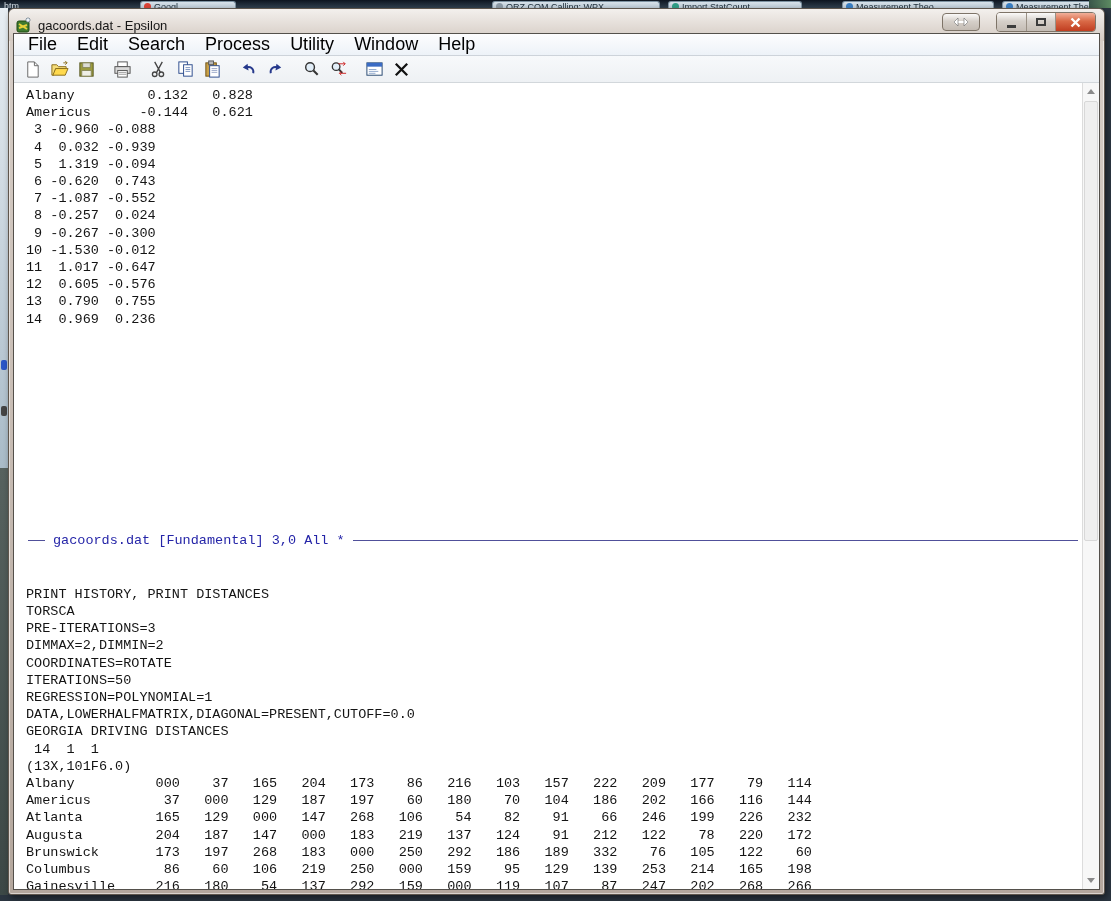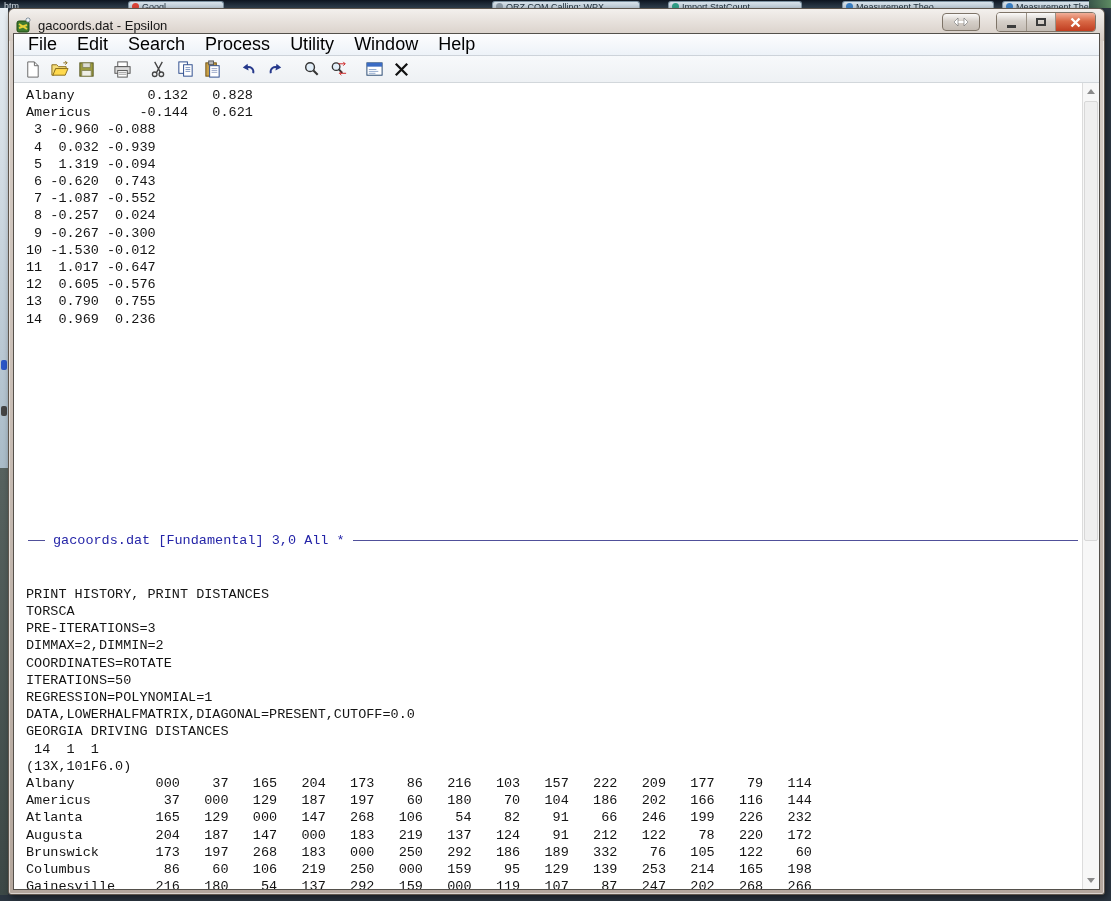--- a/index.html
+++ b/index.html
@@ -79,22 +79,22 @@
   .sb-up { top:0; } .sb-down { bottom:0; }
   .tri-up { width:0; height:0; border-left:4px solid transparent; border-right:4px solid transparent; border-bottom:5px solid #8a8a8a; }
   .tri-down { width:0; height:0; border-left:4px solid transparent; border-right:4px solid transparent; border-top:5px solid #8a8a8a; }
   .sb-thumb { position:absolute; left:1px; top:18px; width:14px; height:440px; background:#efefef; border:1px solid #d8d8d8; border-radius:2px; }
 </style>
 </head>
 <body>
 
 <div class="top-strip">
     <div class="bg-tab dark" style="left: 2px; width: 36px;">htm</div>
-    <div class="bg-tab" style="left: 128px; width: 96px;">Googl<span class="fav" style="background: rgb(219, 68, 55);"></span></div>
-    <div class="bg-tab" style="left: 492px; width: 148px;">QRZ.COM Calling: WPX<span class="fav" style="background: rgb(140, 154, 166);"></span></div>
+    <div class="bg-tab" style="left: 140px; width: 96px;">Googl<span class="fav" style="background: rgb(219, 68, 55);"></span></div>
+    <div class="bg-tab" style="left: 492px; width: 168px;">QRZ.COM Calling: WPX<span class="fav" style="background: rgb(140, 154, 166);"></span></div>
     <div class="bg-tab" style="left: 668px; width: 134px;">Import StatCount<span class="fav" style="background: rgb(47, 158, 134);"></span></div>
     <div class="bg-tab" style="left: 842px; width: 152px;">Measurement Theo<span class="fav" style="background: rgb(58, 126, 194);"></span></div>
     <div class="bg-tab" style="left: 1002px; width: 96px;">Measurement Theo<span class="fav" style="background: rgb(58, 126, 194);"></span></div>
   </div>
 <div class="corner-frag"></div>
 <div class="left-sliver">
   <div class="sliver-mark" style="top:352px"></div>
   <div class="sliver-mark" style="top:398px; background:#444;"></div>
 </div>
 <div class="left-sliver-low"></div>

